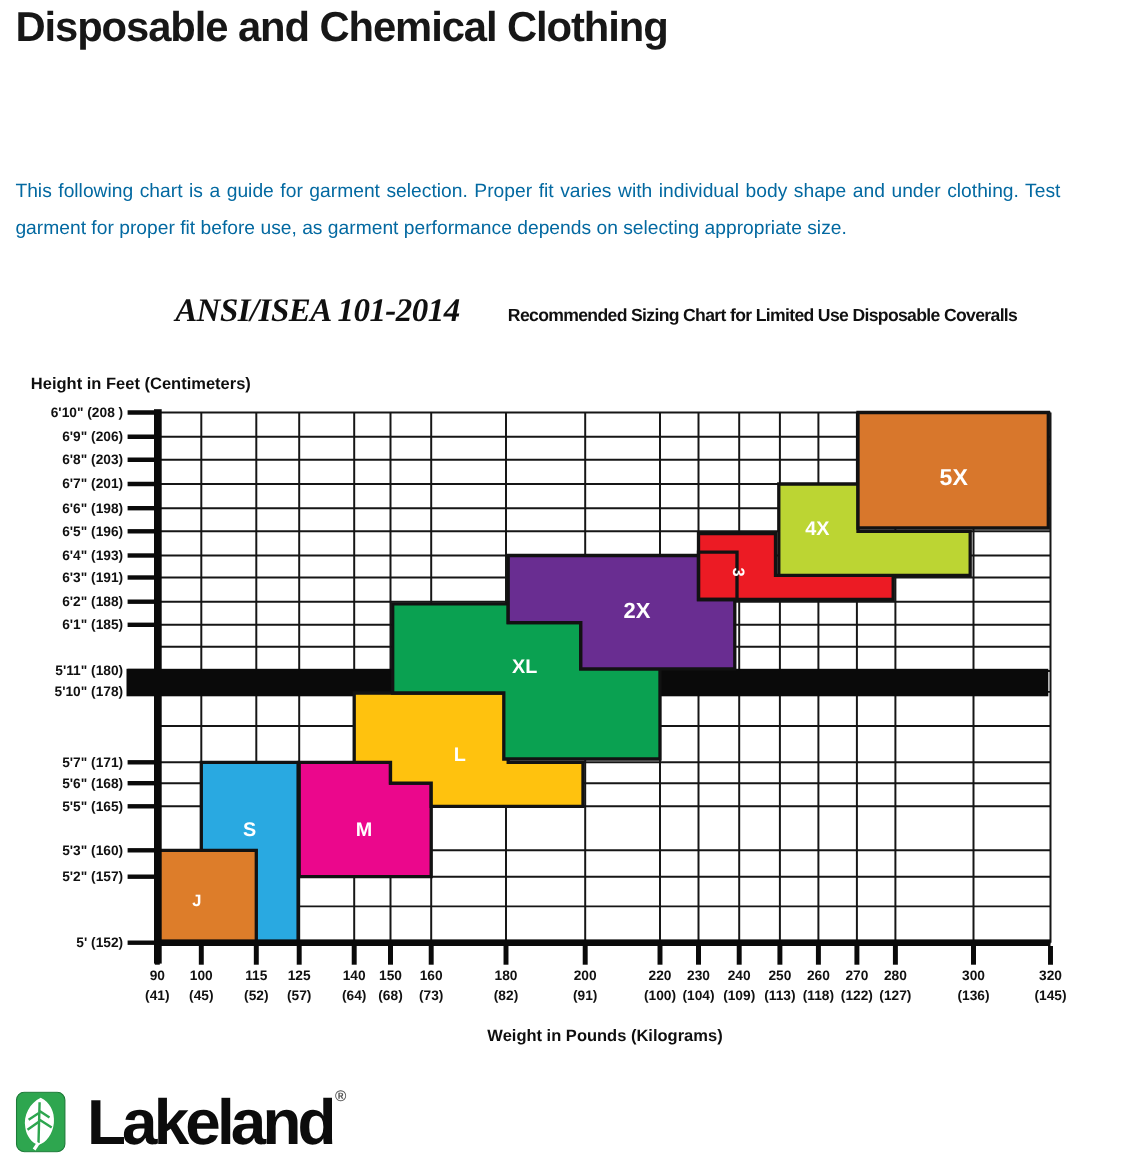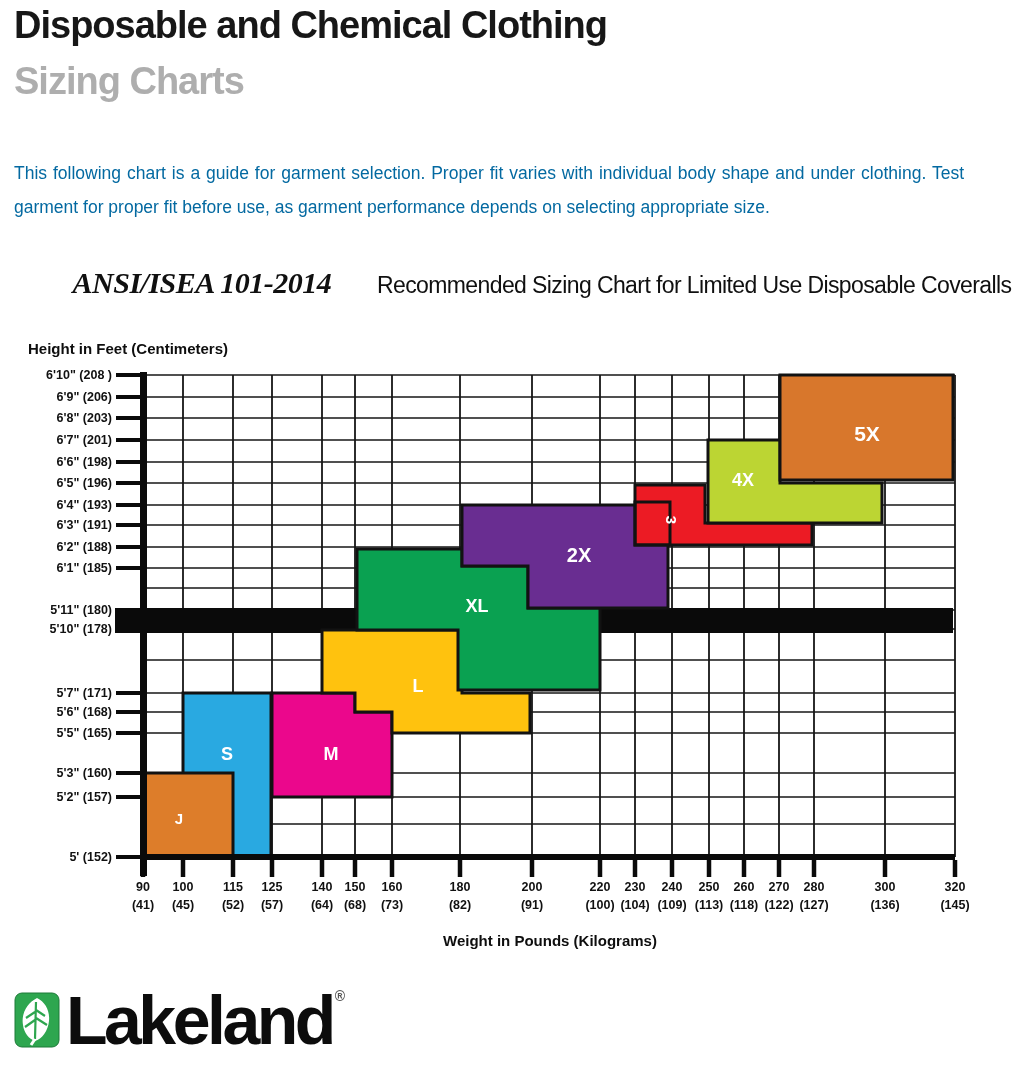--- a/index.html
+++ b/index.html
@@ -5,34 +5,33 @@
   html,body{margin:0;padding:0;background:#ffffff;}
   .page{position:relative;width:1024px;height:1066px;background:#fff;overflow:hidden;
         font-family:"Liberation Sans",sans-serif;color:#1b1b1b;border-radius:11px;}
   .h1{position:absolute;left:14px;top:4px;font-size:38px;font-weight:800;letter-spacing:-1px;color:#171717;}
   .h2{position:absolute;left:14px;top:60px;font-size:38px;font-weight:700;letter-spacing:-1px;color:#aeaeae;}
   .intro{position:absolute;left:14px;top:156px;width:950px;font-size:17.5px;line-height:34px;
          text-align:justify;color:#0369a1;}
   .chart-heading{position:absolute;left:0;top:266px;width:1024px;text-align:center;padding-left:60px;
                  box-sizing:border-box;white-space:nowrap;color:#101010;}
   .chart-heading .strong{font-size:30px;font-weight:800;font-family:"Liberation Serif",serif;letter-spacing:-0.5px;font-style:italic;}
-  .chart-heading .rest{font-size:23px;font-weight:400;letter-spacing:-0.6px;margin-left:40px;}
+  .chart-heading .rest{font-size:16px;font-weight:700;letter-spacing:-0.6px;margin-left:40px;}
   .chart-wrap{position:absolute;left:0;top:330px;width:1024px;height:630px;}
   .logo{position:absolute;left:14px;top:988px;height:64px;display:flex;align-items:center;}
-  .logo .word{font-size:68px;font-weight:800;letter-spacing:-3.5px;color:#0c0c0c;margin-left:6px;
+  .logo .word{font-size:58px;font-weight:800;letter-spacing:-3.5px;color:#0c0c0c;margin-left:19px;
               font-family:"Liberation Sans",sans-serif;}
   .logo .reg{font-size:14px;font-weight:700;color:#555;vertical-align:super;position:relative;top:-24px;left:2px;}
   svg text{font-family:"Liberation Sans",sans-serif;}
 </style>
 </head>
 <body>
 
 <div class="page">
   <div class="h1">Disposable and Chemical Clothing</div>
-  <div class="h2">Sizing Charts</div>
   <div class="intro">This following chart is a guide for garment selection. Proper fit varies with individual body shape and under clothing. Test garment for proper fit before use, as garment performance depends on selecting appropriate size.</div>
   <div class="chart-heading">
     <span class="strong">ANSI/ISEA 101-2014</span><span class="rest"> Recommended Sizing Chart for Limited Use Disposable Coveralls</span>
   </div>
 
   <div class="chart-wrap">
     <svg id="chart-svg" width="1024" height="630" viewBox="0 0 1024 630">
         <line x1="143" y1="45" x2="955" y2="45" stroke="#161616" stroke-width="1.7"></line>
         <line x1="143" y1="67" x2="955" y2="67" stroke="#161616" stroke-width="1.7"></line>
         <line x1="143" y1="88" x2="955" y2="88" stroke="#161616" stroke-width="1.7"></line>

